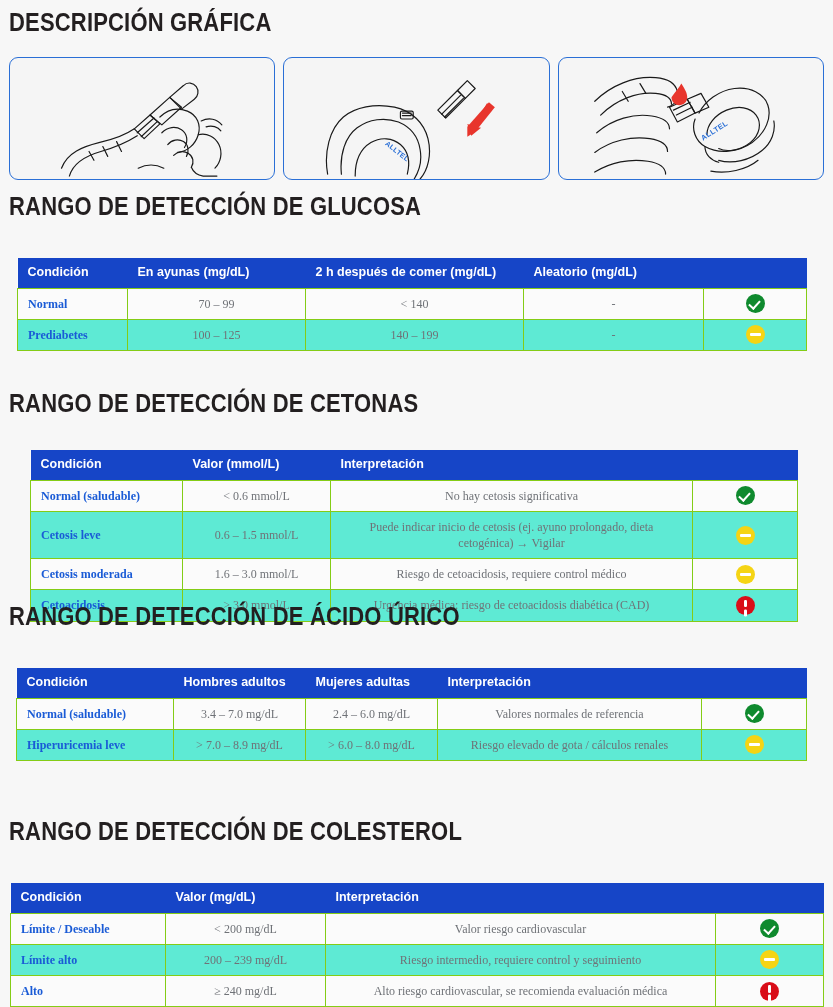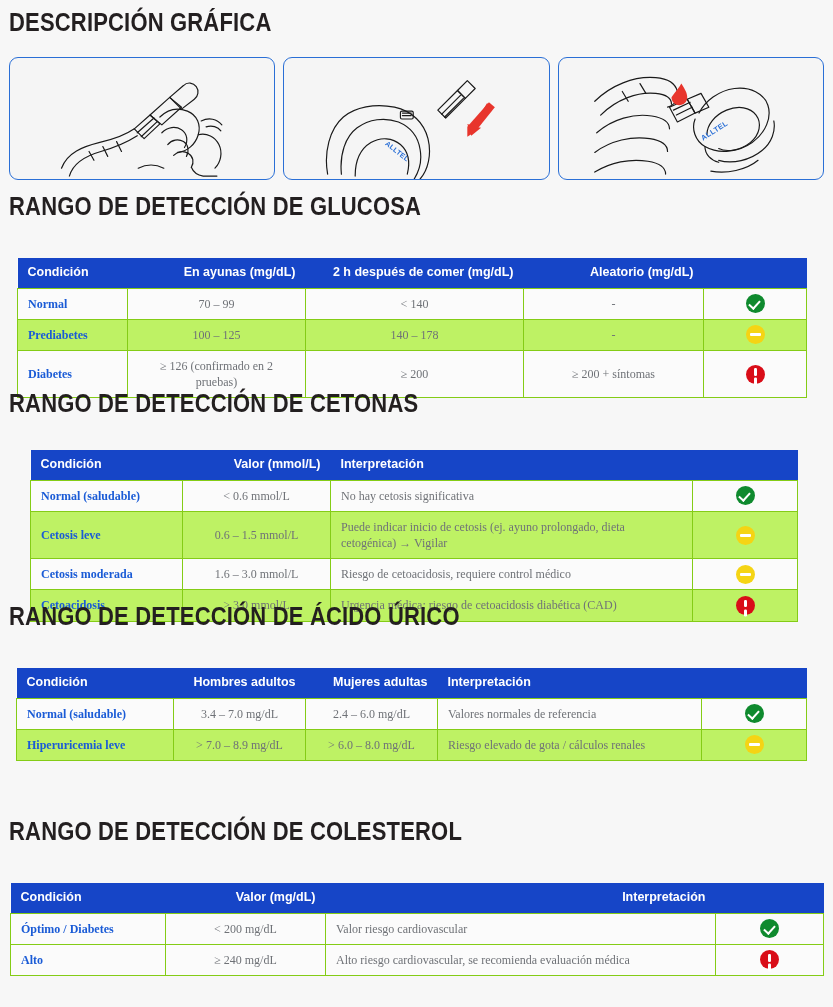--- a/index.html
+++ b/index.html
@@ -59,42 +59,42 @@
     border-collapse: collapse;
     table-layout: fixed;
     background: #fbfbfb;
   }
   .tbl th {
     background: #1645c7;
     color: #ffffff;
     font-size: 12.5px;
     font-weight: 700;
     padding: 7px 10px;
-    text-align: right;
+    text-align: left;
     border: none;
     line-height: 1.25;
   }
   .tbl th.left { text-align: left; }
   .tbl td {
     border: 1px solid #84cc16;
     font-size: 12px;
     color: #6f7277;
     padding: 7px 10px;
     text-align: center;
     line-height: 1.35;
     background: #fbfbfb;
     font-family: Liberation Serif, serif;
   }
-  .tbl tr.alt td { background: #bef264; }
+  .tbl tr.alt td { background: #5eead4; }
   .tbl td.cond {
     color: #1a5bd6;
     font-weight: 700;
     text-align: left;
   }
-  .tbl td.interp { text-align: left; }
+  .tbl td.interp { text-align: center; }
   .tbl td.icon { padding: 4px; }
   .tbl thead tr th:first-child { border-left: none; }
 
   
   .badge {
     display: inline-block;
     width: 19px;
     height: 19px;
     border-radius: 50%;
     position: relative;
@@ -231,30 +231,23 @@
       <tr>
         <td class="cond">Normal</td>
         <td>70 – 99</td>
         <td>&lt; 140</td>
         <td>-</td>
         <td class="icon"><span class="badge ok"></span></td>
       </tr>
       <tr class="alt">
         <td class="cond">Prediabetes</td>
         <td>100 – 125</td>
-        <td>140 – 178</td>
+        <td>140 – 199</td>
         <td>-</td>
         <td class="icon"><span class="badge warn"></span></td>
-      </tr>
-      <tr>
-        <td class="cond">Diabetes</td>
-        <td>≥ 126 (confirmado en 2 pruebas)</td>
-        <td>≥ 200</td>
-        <td>≥ 200 + síntomas</td>
-        <td class="icon"><span class="badge bad"></span></td>
       </tr>
     </tbody>
   </table>
 
   <div class="section-title" style="position:absolute; left:9px; top:389px;">RANGO DE DETECCIÓN DE CETONAS</div>
 
   <table class="tbl" style="left:30px; top:450px; width:767px;">
     <colgroup>
         <col style="width:152px">
         <col style="width:148px">
@@ -346,24 +339,30 @@
     <thead>
       <tr>
         <th class="left">Condición</th>
         <th>Valor (mg/dL)</th>
         <th>Interpretación</th>
         <th></th>
       </tr>
     </thead>
     <tbody>
       <tr>
-        <td class="cond">Óptimo / Diabetes</td>
+        <td class="cond">Límite / Deseable</td>
         <td>&lt; 200 mg/dL</td>
         <td class="interp">Valor riesgo cardiovascular</td>
         <td class="icon"><span class="badge ok"></span></td>
+      </tr>
+      <tr class="alt">
+        <td class="cond">Límite alto</td>
+        <td>200 – 239 mg/dL</td>
+        <td class="interp">Riesgo intermedio, requiere control y seguimiento</td>
+        <td class="icon"><span class="badge warn"></span></td>
       </tr>
       <tr>
         <td class="cond">Alto</td>
         <td>≥ 240 mg/dL</td>
         <td class="interp">Alto riesgo cardiovascular, se recomienda evaluación médica</td>
         <td class="icon"><span class="badge bad"></span></td>
       </tr>
     </tbody>
   </table>
 

